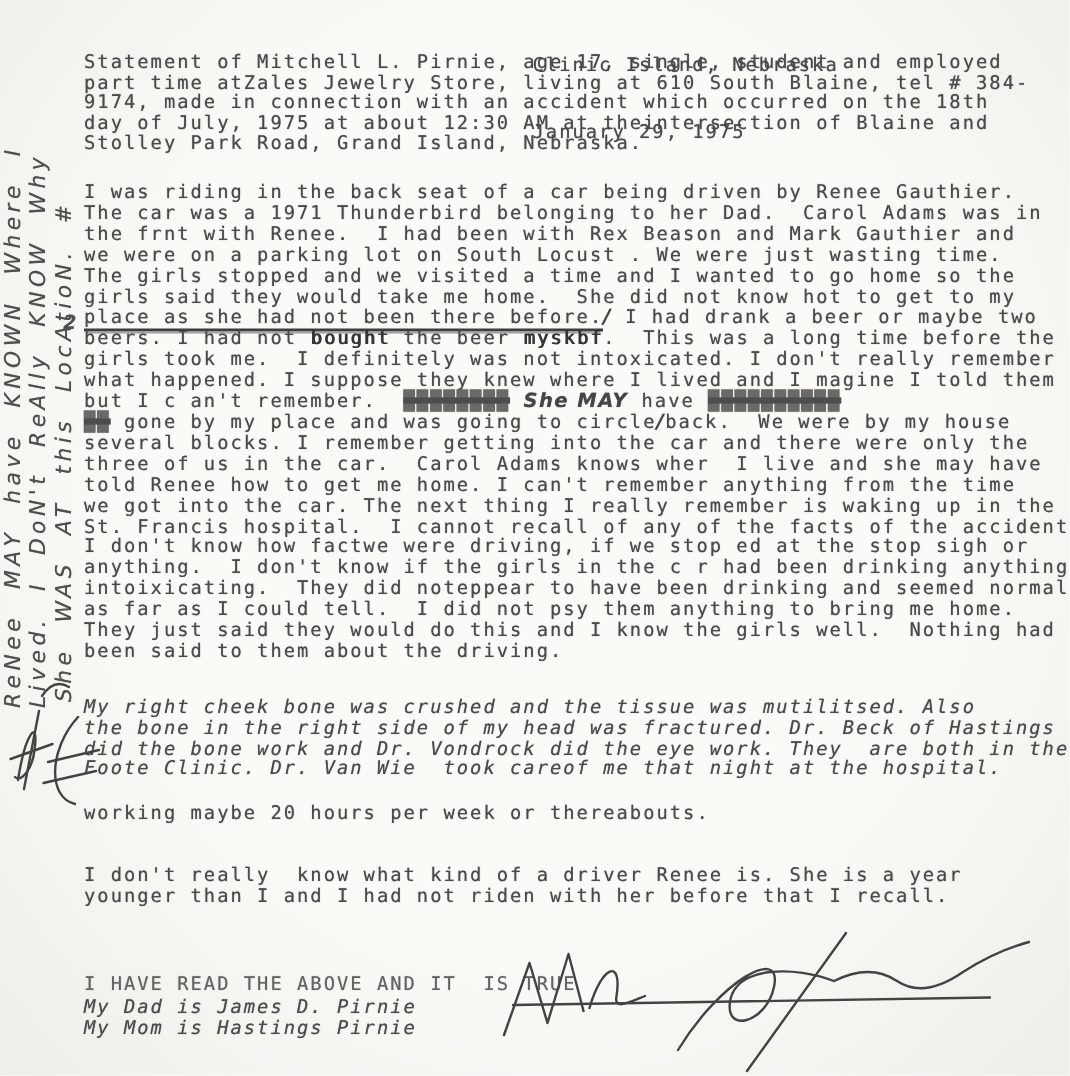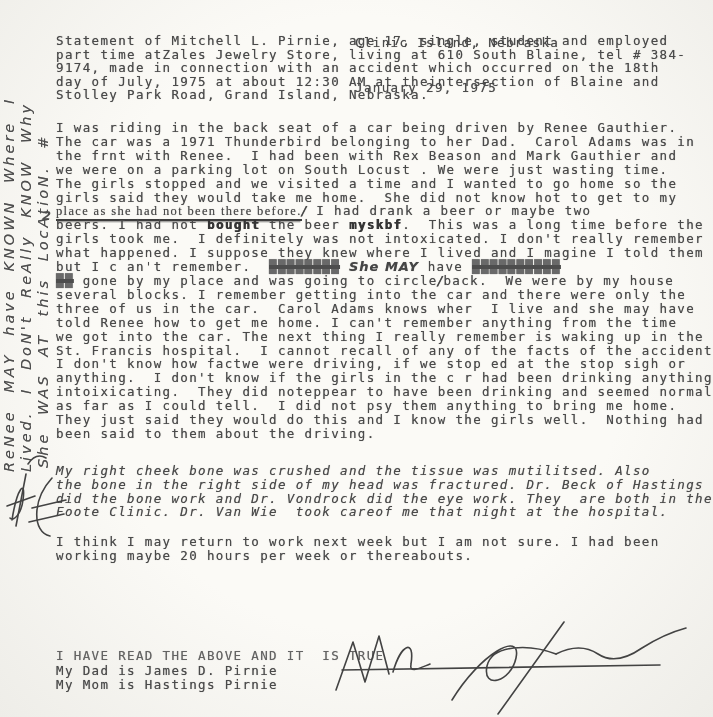--- a/index.html
+++ b/index.html
@@ -24,27 +24,27 @@
     text-shadow:0 0 0.7px rgba(70,70,70,0.65);
   }
   .line{height:var(--lh,13.9px);line-height:13px;}
   .hdr{left:355px;top:6px;--lh:14.5px;}
   .p-intro{left:56px;top:34px;--lh:13.5px;}
   .p-body{left:56px;top:121px;--lh:13.92px;}
   .p-injury{left:56px;top:464px;font-style:italic;--lh:13.8px;}
   .p-work{left:56px;top:535px;--lh:13.8px;}
   .p-driver{left:56px;top:576px;--lh:13.8px;}
   .p-affirm{left:56px;top:619px;opacity:.85;}
-  .p-footer{left:56px;top:664px;--lh:13.8px;}
+  .p-footer{left:56px;top:664px;font-style:italic;--lh:13.8px;}
 
   
-  .u{border-bottom:2px solid var(--pen);padding-bottom:1px;box-shadow:0 3px 0 -1.6px rgba(61,61,61,.45);font-family:Liberation Serif, serif;}
+  .u{border-bottom:2px solid var(--pen);padding-bottom:1px;box-shadow:0 3px 0 -1.6px rgba(61,61,61,.45);}
   .hand{font-family:"DejaVu Sans","Liberation Sans",sans-serif;font-style:italic;font-weight:bold;font-size:13px;letter-spacing:1px;color:#454545;}
   .blot{color:#5a5a5a;text-decoration:line-through;text-decoration-thickness:4px;text-decoration-color:#3b3b3b;opacity:.9;}
-  .over{font-weight:bold;color:#353535;text-shadow:0.7px 0 0 #353535;}
+  .over{font-weight:normal;color:#353535;text-shadow:0.7px 0 0 #353535;}
 
   
   .margin-col{
     position:absolute;
     transform:rotate(-90deg);
     transform-origin:0 0;
     white-space:nowrap;
     font-family:"DejaVu Sans","Liberation Sans",sans-serif;
     font-style:italic;
     font-size:14.5px;
@@ -71,21 +71,22 @@
 <div class="page">
 
   <div class="typed hdr">
     <div class="line">Clinic Island, Nebraska</div>
     <div class="line">January 29, 1975</div>
   </div>
 
   <div class="typed p-intro"><div class="line">Statement of Mitchell L. Pirnie, age 17, single, student and employed</div><div class="line">part time atZales Jewelry Store, living at 610 South Blaine, tel # 384-</div><div class="line">9174, made in connection with an accident which occurred on the 18th</div><div class="line">day of July, 1975 at about 12:30 AM at theintersection of Blaine and</div><div class="line">Stolley Park Road, Grand Island, Nebraska.</div></div>
   <div class="typed p-body"><div class="line">I was riding in the back seat of a car being driven by Renee Gauthier.</div><div class="line">The car was a 1971 Thunderbird belonging to her Dad.  Carol Adams was in</div><div class="line">the frnt with Renee.  I had been with Rex Beason and Mark Gauthier and</div><div class="line">we were on a parking lot on South Locust . We were just wasting time.</div><div class="line">The girls stopped and we visited a time and I wanted to go home so the</div><div class="line">girls said they would take me home.  She did not know hot to get to my</div><div class="line"><span class="u">place as she had not been there before.</span><span class="hand">/</span><span> I had drank a beer or maybe two</span></div><div class="line"><span>beers. I had not </span><span class="over">bought</span><span> the beer </span><span class="over">myskbf</span><span>.  This was a long time before the</span></div><div class="line">girls took me.  I definitely was not intoxicated. I don't really remember</div><div class="line">what happened. I suppose they knew where I lived and I magine I told them</div><div class="line"><span>but I c an't remember.  </span><span class="blot">████████</span><span> </span><span class="hand">She MAY</span><span> have </span><span class="blot">██████████</span></div><div class="line"><span class="blot">██</span><span> gone by my place and was going to circle</span><span class="hand">/</span><span>back.  We were by my house</span></div><div class="line">several blocks. I remember getting into the car and there were only the</div><div class="line">three of us in the car.  Carol Adams knows wher  I live and she may have</div><div class="line">told Renee how to get me home. I can't remember anything from the time</div><div class="line">we got into the car. The next thing I really remember is waking up in the</div><div class="line">St. Francis hospital.  I cannot recall of any of the facts of the accident.</div><div class="line">I don't know how factwe were driving, if we stop ed at the stop sigh or</div><div class="line">anything.  I don't know if the girls in the c r had been drinking anything</div><div class="line">intoixicating.  They did noteppear to have been drinking and seemed normal</div><div class="line">as far as I could tell.  I did not psy them anything to bring me home.</div><div class="line">They just said they would do this and I know the girls well.  Nothing had</div><div class="line">been said to them about the driving.</div></div>
   <div class="typed p-injury"><div class="line">My right cheek bone was crushed and the tissue was mutilitsed. Also</div><div class="line">the bone in the right side of my head was fractured. Dr. Beck of Hastings</div><div class="line">did the bone work and Dr. Vondrock did the eye work. They  are both in the</div><div class="line">Foote Clinic. Dr. Van Wie  took careof me that night at the hospital.</div></div>
-  <div class="typed p-work"><div class="line">I think I may return to work next week but I am not sure. I had been</div><div class="line">working maybe 20 hours per week or thereabouts.</div></div>
+  <div class="typed p-work"><div class="line">working maybe 20 hours per week or thereabouts.</div></div>
+  <div class="typed p-driver"><div class="line">I don't really  know what kind of a driver Renee is. She is a year</div><div class="line">younger than I and I had not riden with her before that I recall.</div></div>
 
   <div class="typed p-affirm">
     <div class="line">I HAVE READ THE ABOVE AND IT  IS TRUE</div>
   </div>
 
   <div class="typed p-footer"><div class="line">My Dad is James D. Pirnie</div><div class="line">My Mom is Hastings Pirnie</div></div>
 
   <div>
     <div class="margin-col mc1">ReNee MAY have KNOWN Where I</div>
     <div class="margin-col mc2">Lived. I DoN't ReAlly KNOW Why</div>

